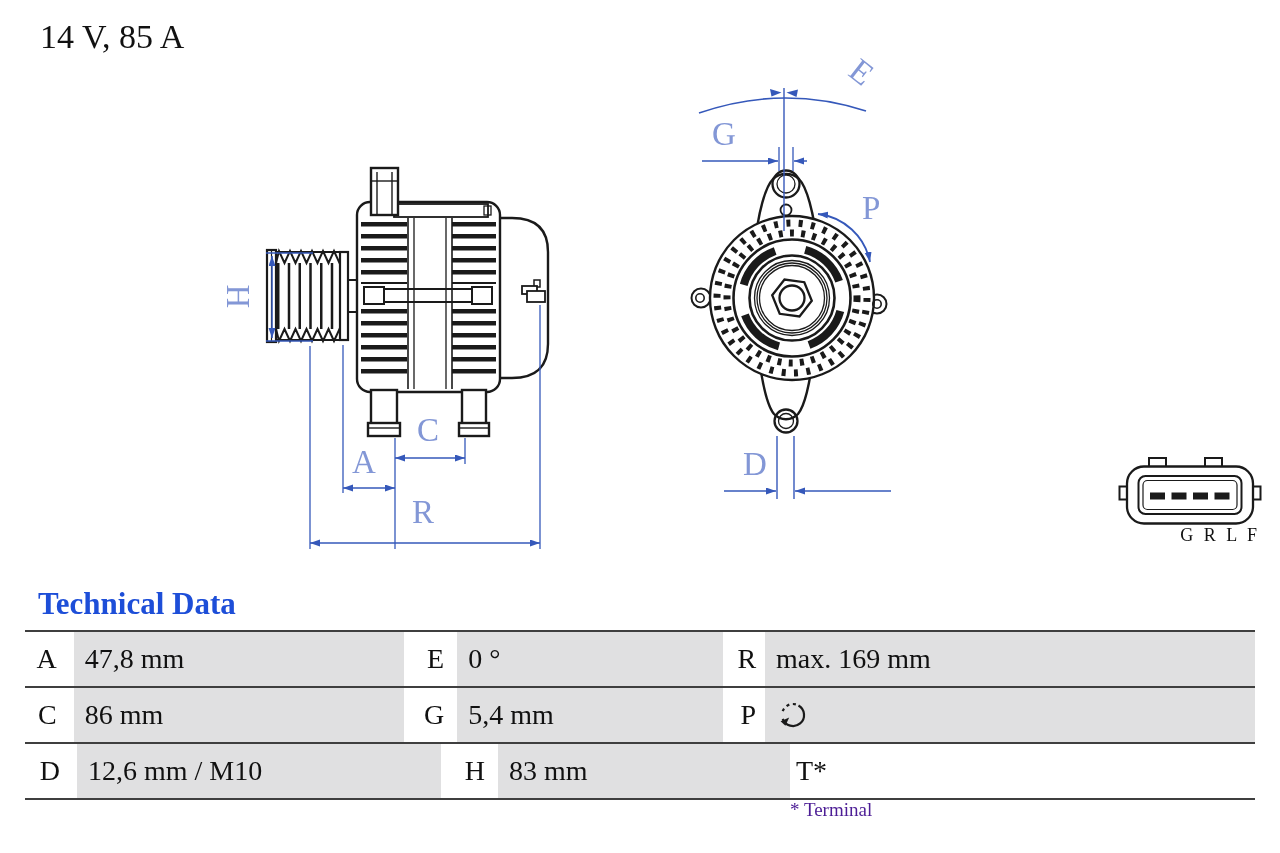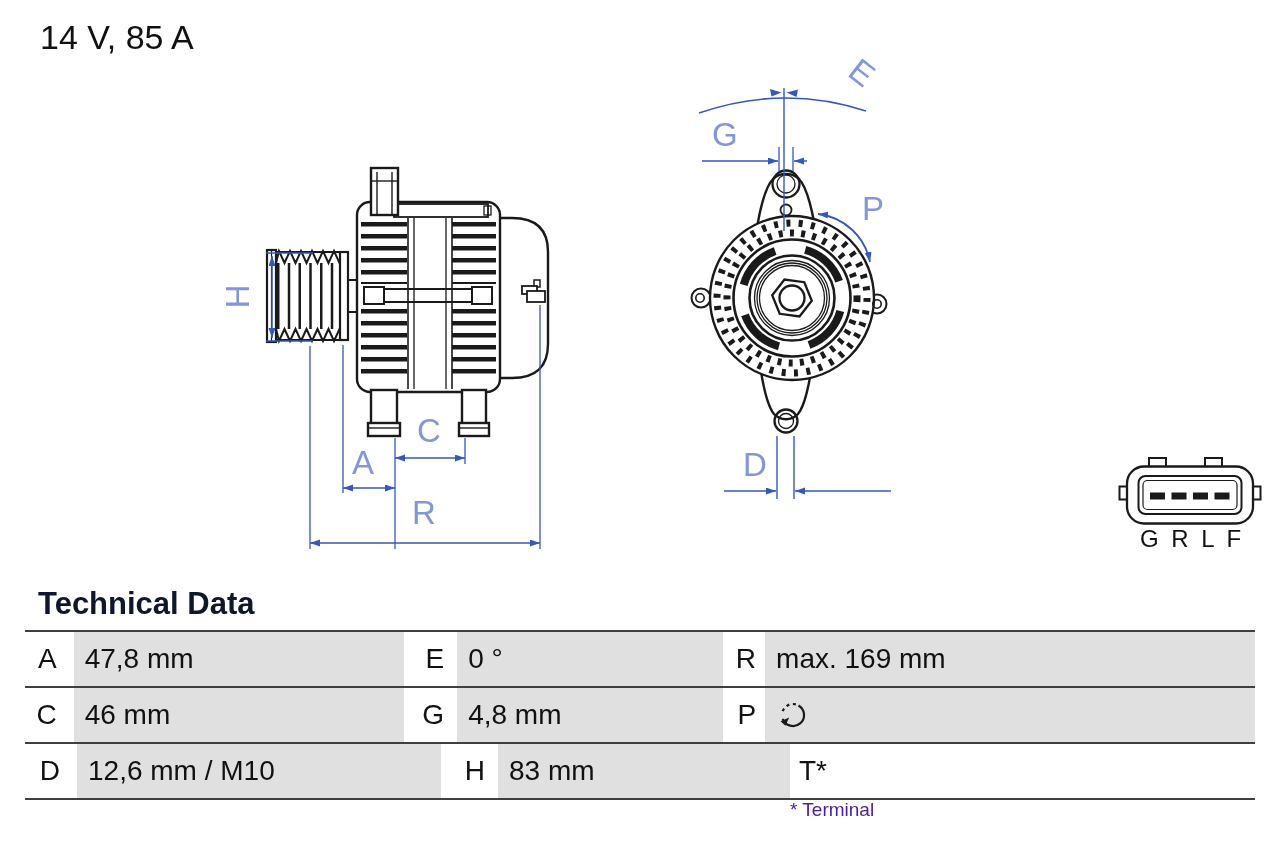--- a/index.html
+++ b/index.html
@@ -1,31 +1,31 @@
 <!DOCTYPE html>
 <html><head>
 <meta charset="utf-8">
 <style>
   html,body{margin:0;padding:0;background:#fff;}
   .stage{position:relative;width:1280px;height:853px;background:#ffffff;overflow:hidden;
-         font-family:Liberation Sans, sans-serif;color:#111;}
+         font-family:Liberation Serif, serif;color:#111;}
   .abs{position:absolute;}
   .title{left:40px;top:18px;font-size:34px;color:#111;}
   .dim-label{color:#8397d6;font-size:33px;line-height:1;}
   .lbl-H{left:226px;top:280px;transform:rotate(90deg);}
   .lbl-A{left:352px;top:446px;}
   .lbl-C{left:417px;top:414px;}
   .lbl-R{left:412px;top:496px;}
   .lbl-E{left:851px;top:56px;transform:rotate(38deg);}
   .lbl-G{left:712px;top:118px;}
   .lbl-P{left:862px;top:192px;}
   .lbl-D{left:743px;top:448px;}
-  .pins-label{left:1140px;top:525px;width:120px;text-align:left;
-              font-size:24px;letter-spacing:3px;color:#111;}
-  .td-heading{left:38px;top:586px;font-size:31px;font-weight:bold;color:#0f172a;}
+  .pins-label{left:1140px;top:525px;width:120px;text-align:right;
+              font-size:18px;letter-spacing:3px;color:#111;}
+  .td-heading{left:38px;top:586px;font-size:31px;font-weight:bold;color:#1d4ed8;}
   .tech-table{left:25px;top:630px;width:1230px;}
   .t-row{display:flex;height:54px;border-top:2px solid #3f3f3f;}
   .t-row.last{border-bottom:2px solid #3f3f3f;}
   .t-key,.t-val{font-size:28px;line-height:54px;white-space:nowrap;overflow:hidden;}
   .t-key{background:#ffffff;text-align:right;box-sizing:border-box;}
   .t-val{background:#e0e0e1;box-sizing:border-box;padding-left:11px;}
   .g1k{width:52px;padding-right:17px;}
   .g1v{width:364px;}
   .g2k{width:57px;padding-right:13px;}
   .g2v{width:292px;}
@@ -212,23 +212,23 @@
     <div class="t-row">
       <div class="t-key g1k">A</div>
       <div class="t-val g1v">47,8 mm</div>
       <div class="t-key g2k">E</div>
       <div class="t-val g2v">0 °</div>
       <div class="t-key g3k">R</div>
       <div class="t-val g3v">max. 169 mm</div>
     </div>
     <div class="t-row">
       <div class="t-key g1k">C</div>
-      <div class="t-val g1v">46 mm</div>
+      <div class="t-val g1v">86 mm</div>
       <div class="t-key g2k">G</div>
-      <div class="t-val g2v">4,8 mm</div>
+      <div class="t-val g2v">5,4 mm</div>
       <div class="t-key g3k">P</div>
       <div class="t-val g3v icon-cell">
         <svg width="34" height="34" viewBox="0 0 34 34">
           <path d="M22.5,7.5 A11,11 0 1 1 6.7,20.8" fill="none" stroke="#1a1a1a" stroke-width="2.2"></path>
           <path d="M6.66,13.24 A11,11 0 0 1 20.76,6.66" fill="none" stroke="#1a1a1a" stroke-width="2.2" stroke-dasharray="3 3.6"></path>
           <polygon points="4.6,23.2 13.2,19.6 9.4,27.8" fill="#1a1a1a"></polygon>
         </svg>
       </div>
     </div>
     <div class="t-row last">

